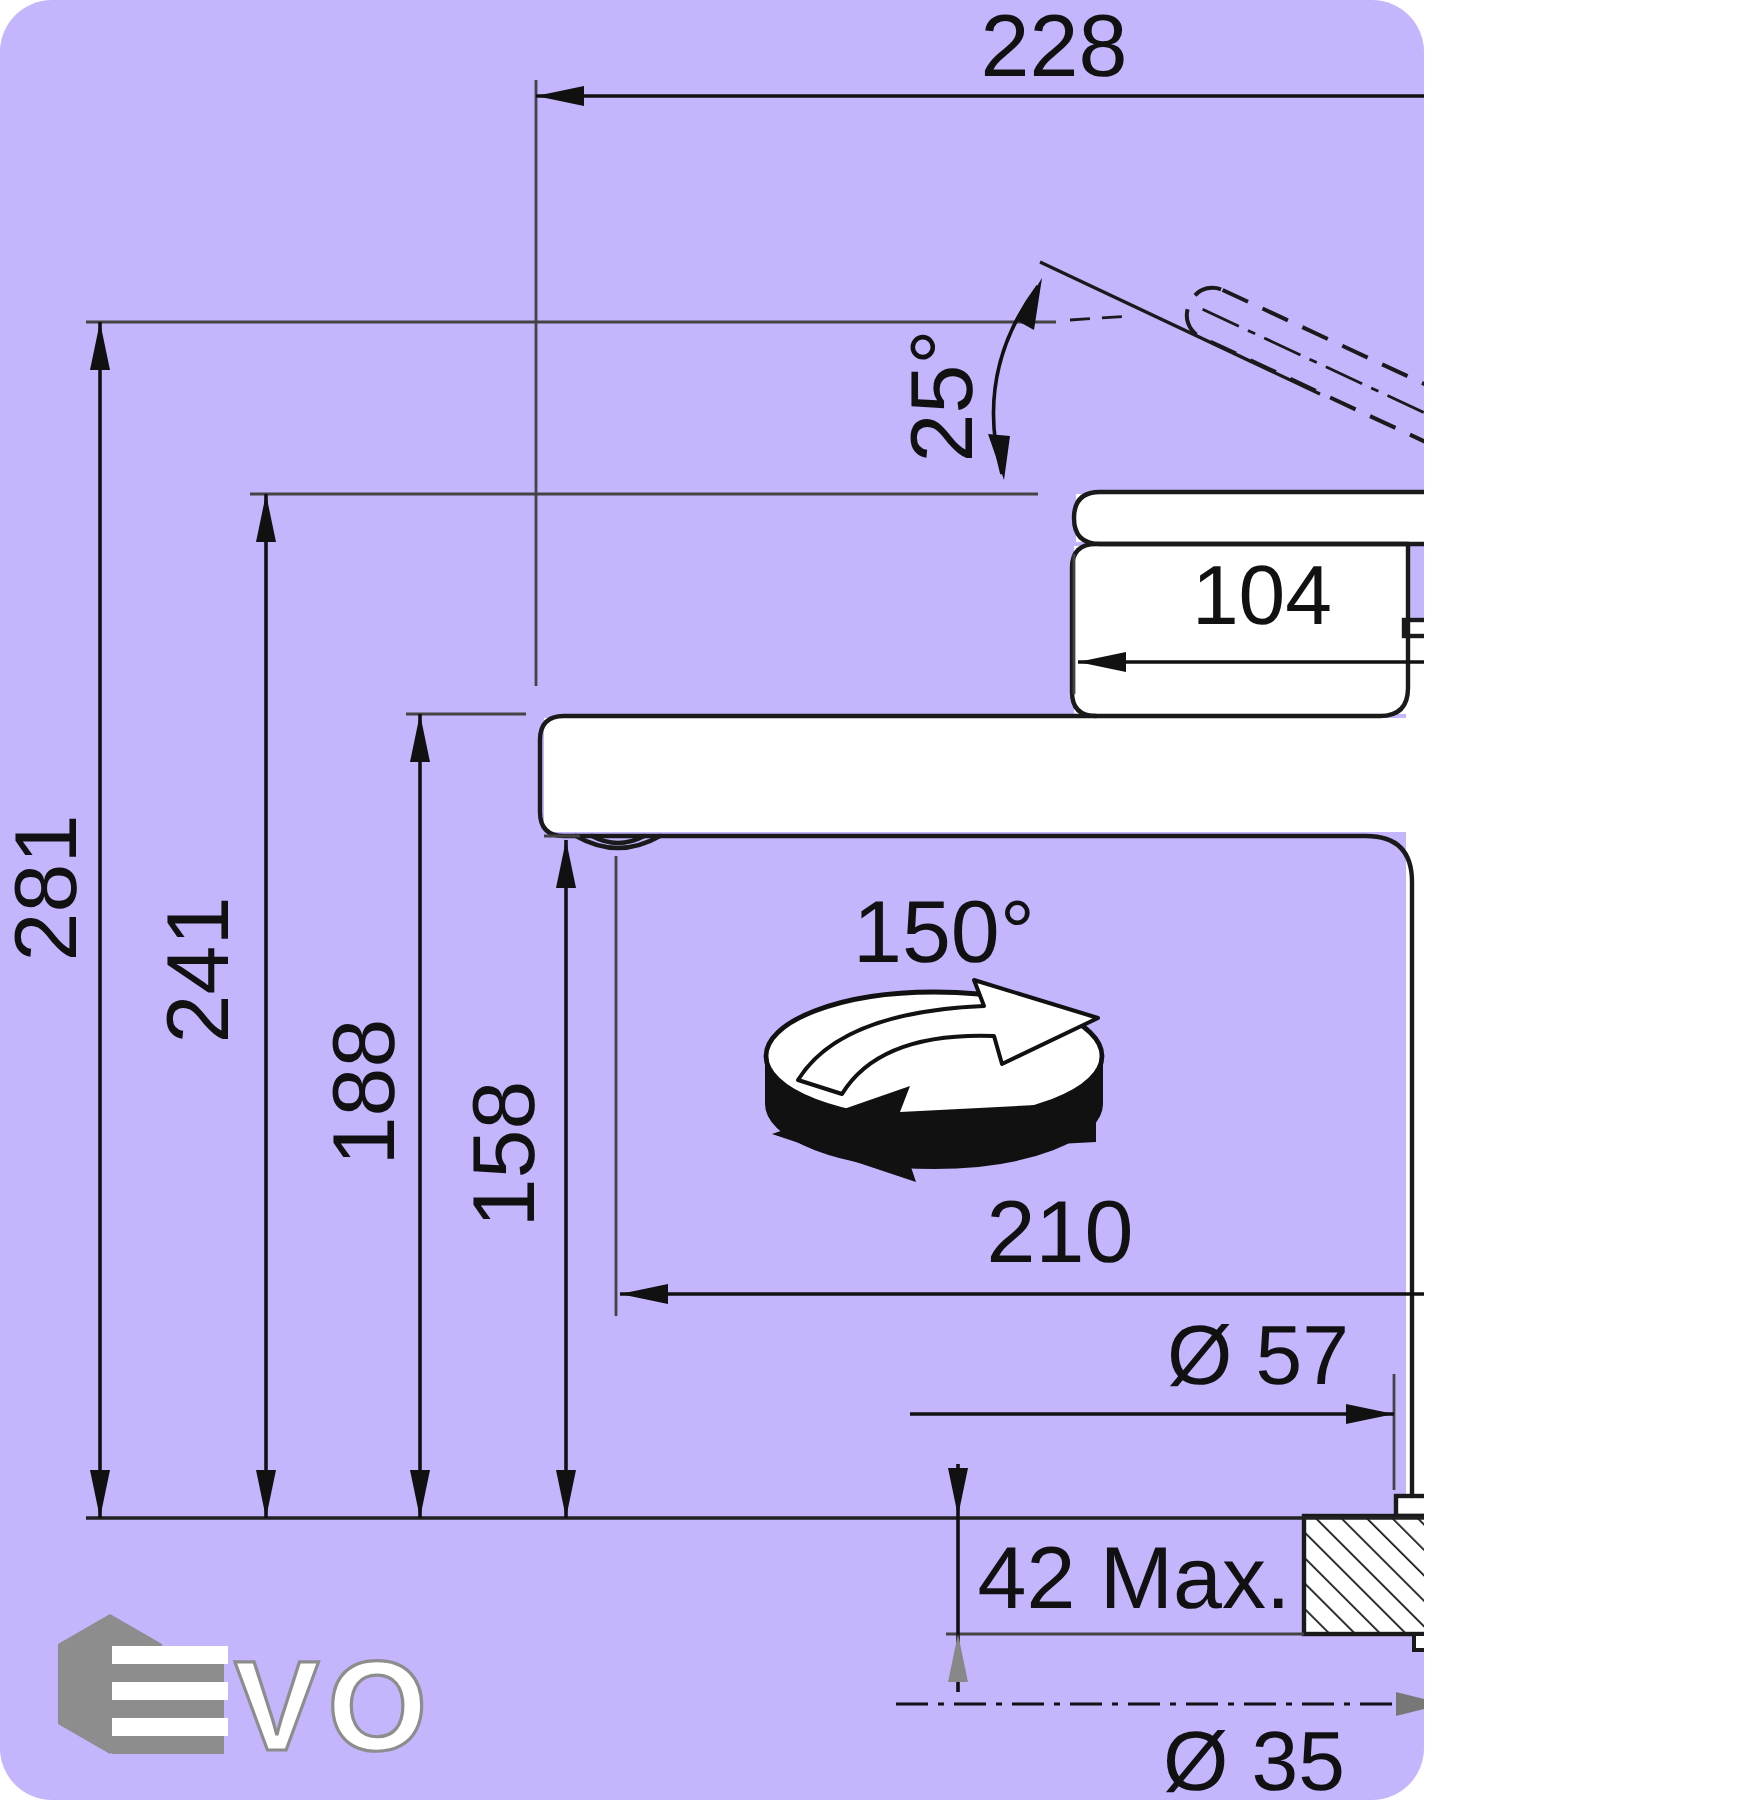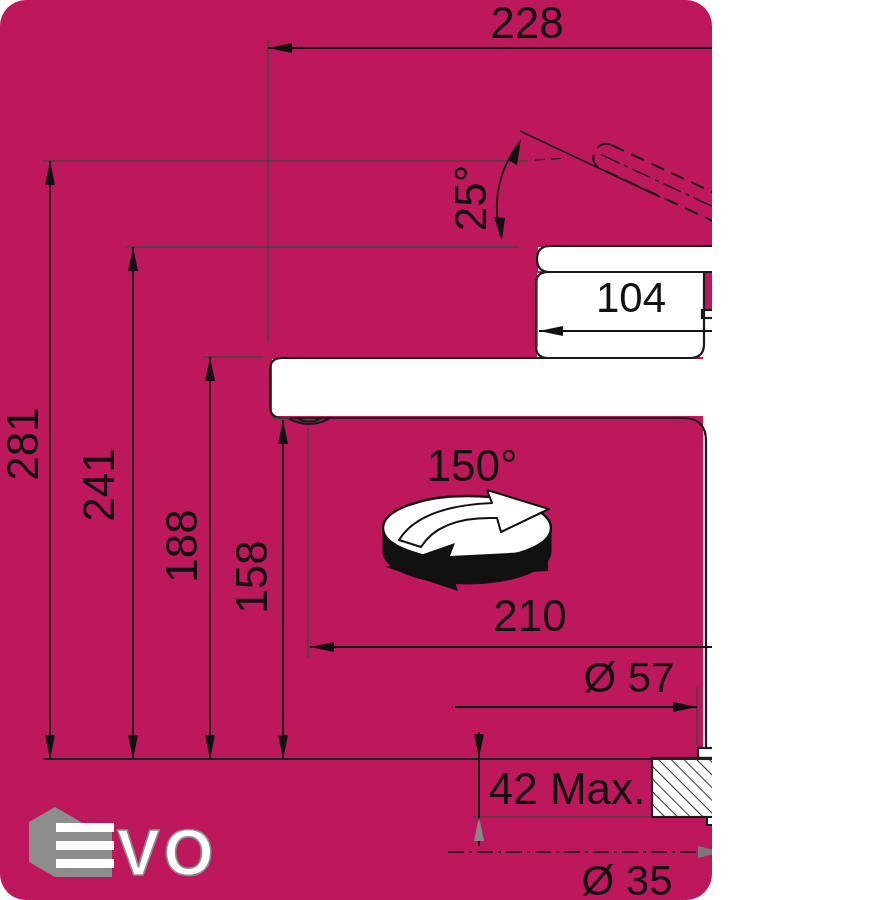--- a/index.html
+++ b/index.html
@@ -1,16 +1,16 @@
 <!DOCTYPE html>
 <html><head>
 <meta charset="utf-8">
 <style>
   html,body{margin:0;padding:0;background:#ffffff;}
-  #stage{position:relative;width:712px;height:900px;background:#be185d;overflow:hidden;
+  #stage{position:relative;width:712px;height:900px;background:#c4b5fd;overflow:hidden;
          font-family:"Liberation Sans", sans-serif;border-radius:26px;}
   svg{display:block;}
   text{font-family:"Liberation Sans", sans-serif;fill:#111;}
   .dim-txt{font-size:44px;}
   .dim-txt-sm{font-size:42px;}
   .logo-vo{font-size:64px;font-weight:bold;fill:#ffffff;stroke:#8d8d8d;stroke-width:1.6px;letter-spacing:4px;}
 </style>
 </head>
 <body>
 

